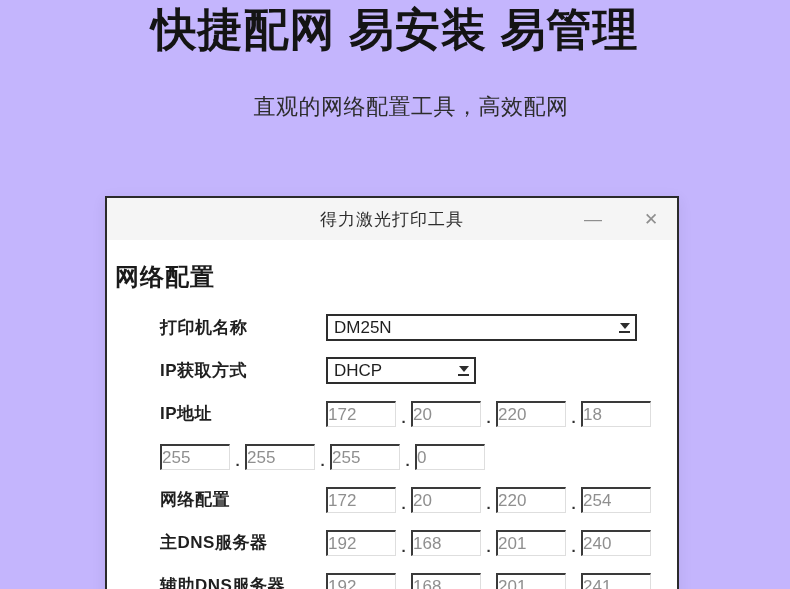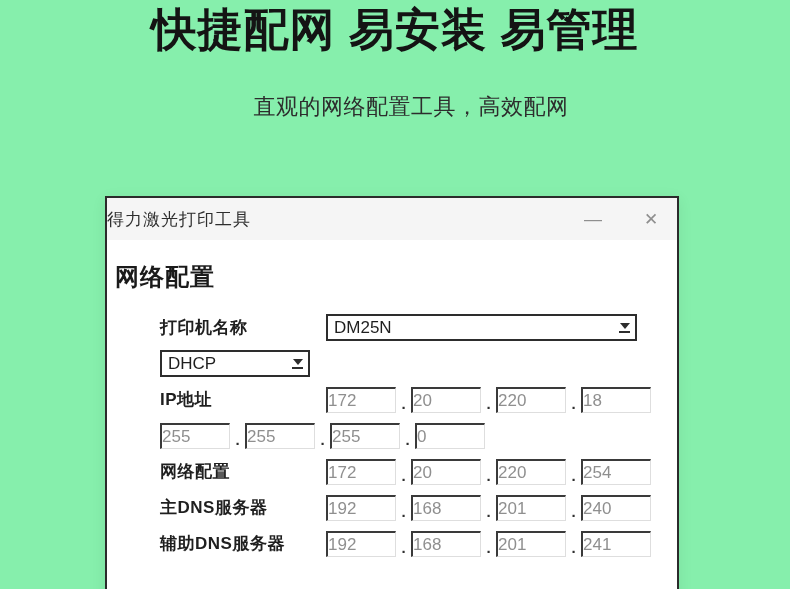--- a/index.html
+++ b/index.html
@@ -1,57 +1,57 @@
 <!DOCTYPE html>
 <html><head>
 <meta charset="utf-8">
 <style>
   * { margin:0; padding:0; box-sizing:border-box; }
   html,body { background:#fafafa; }
   body { font-family:"Liberation Sans","DejaVu Sans",sans-serif; }
   .page {
     position:relative; width:790px; height:589px;
-    background:#86efac; overflow:hidden;
+    background:#c4b5fd; overflow:hidden;
   }
   .hero-title {
     position:absolute; top:4px; left:0; width:100%;
     text-align:center; font-size:45px; font-weight:bold;
     color:#141414; letter-spacing:1px; line-height:1.15;
   }
   .hero-subtitle {
     position:absolute; top:92px; left:16px; width:100%;
     text-align:center; font-size:22px; color:#2d2d2d; letter-spacing:0.5px;
   }
   .app-window {
     position:absolute; left:105px; top:196px; width:574px; height:430px;
     background:#ffffff; border:2px solid #2b2b2b;
     box-shadow:0 3px 14px rgba(0,0,0,0.07);
   }
   .titlebar {
     position:relative; height:42px; background:#f5f5f5;
-    display:flex; align-items:center; justify-content:flex-start;
+    display:flex; align-items:center; justify-content:center;
   }
   .titlebar-title { font-size:17px; color:#2e2e2e; letter-spacing:1px; }
   .window-controls {
     position:absolute; right:2px; top:0; height:42px;
     display:flex; align-items:center; gap:10px;
   }
   .win-btn {
     width:48px; height:42px; display:flex; align-items:center; justify-content:center;
     background:transparent; border:none; cursor:pointer;
     color:#8f8f8f; font-size:18px; line-height:1;
   }
   .win-btn.close { font-size:17px; }
   .section-heading {
     margin:22px 0 0 8px; font-size:24px; font-weight:bold; color:#1a1a1a;
     line-height:30px; letter-spacing:1px;
   }
   .config-form { margin:22px 0 0 53px; }
   .form-row {
-    display:flex; align-items:center; height:27px; margin-bottom:9px;
+    display:flex; align-items:center; height:27px; margin-bottom:16px;
   }
   .form-label {
     width:166px; font-size:17px; font-weight:600; color:#1f1f1f; letter-spacing:0.5px;
   }
   
   .combo {
     position:relative; height:27px; border:2px solid #2d2d2d; background:#fff;
     display:flex; align-items:center; cursor:pointer;
   }
   .combo.w-lg { width:311px; }
@@ -111,20 +111,21 @@
         <div class="combo w-lg">
           <span class="combo-value">DM25N</span>
           <span class="combo-arrow">
               <span class="tri"></span>
               <span class="bar"></span>
             </span>
         </div>
       </div>
 
       <div class="form-row">
+        <div class="form-label">IP获取方式</div>
         <div class="combo w-sm">
           <span class="combo-value">DHCP</span>
           <span class="combo-arrow">
               <span class="tri"></span>
               <span class="bar"></span>
             </span>
         </div>
       </div>
 
       <div class="form-row">

